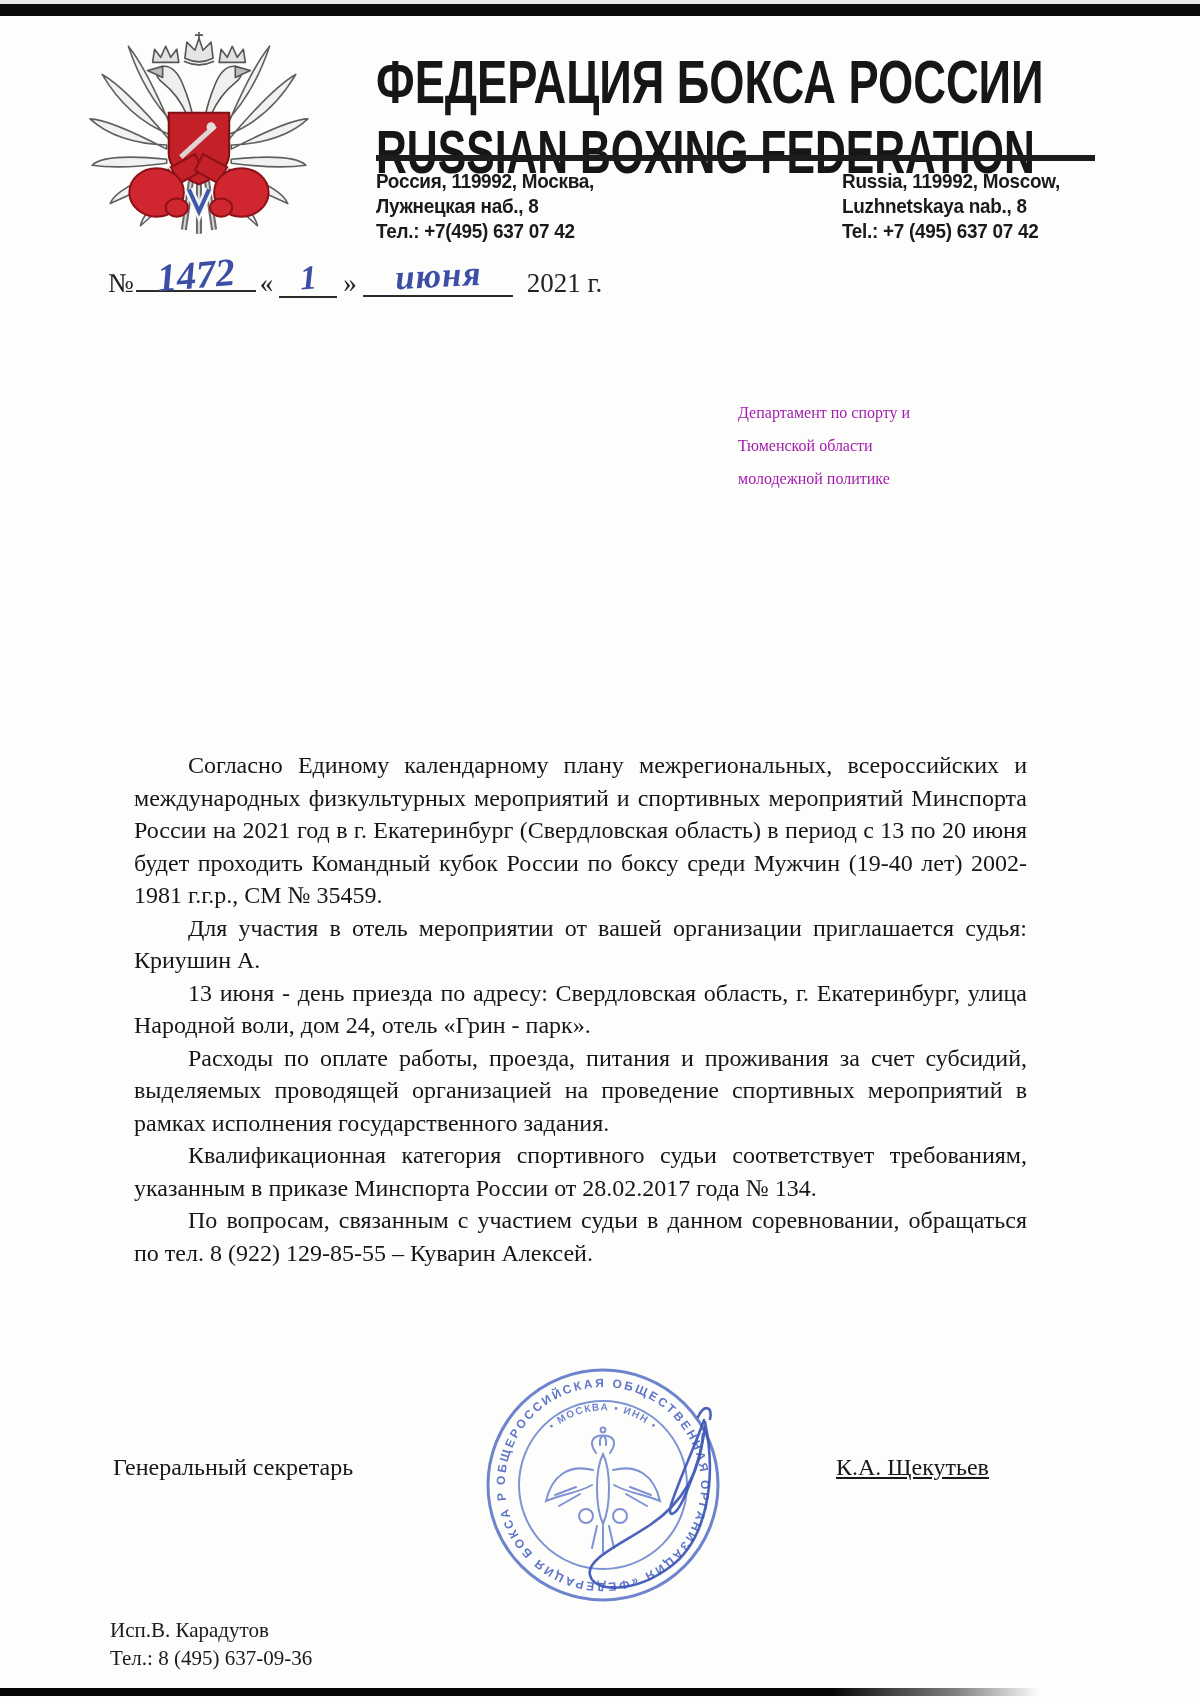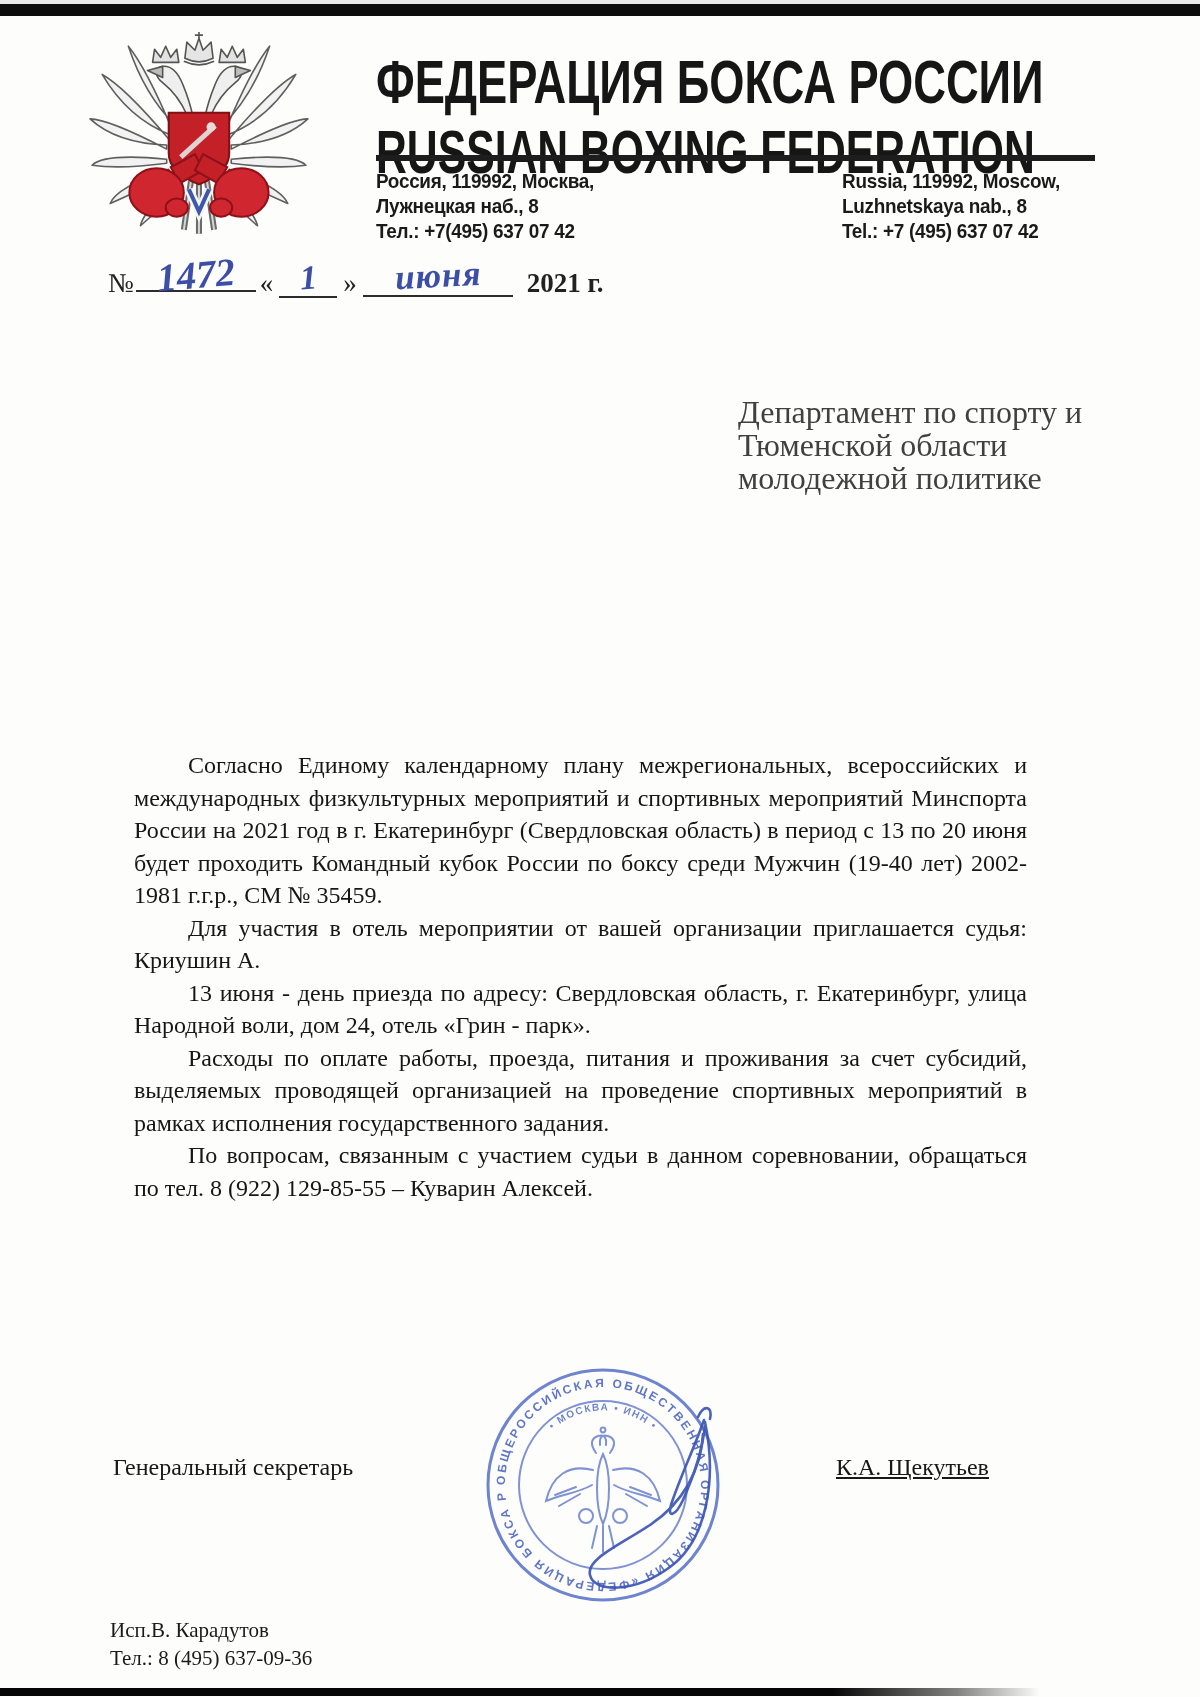--- a/index.html
+++ b/index.html
@@ -34,24 +34,24 @@
   .slot-num{width:120px;margin-left:2px;}
   .slot-day{width:58px;margin:0 2px;}
   .slot-month{width:150px;margin-left:2px;}
   .hand{
     font-family:"Liberation Serif",serif; font-style:italic; font-weight:700;
     color:#3c4ea6; display:inline-block; position:relative;
   }
   .hand-num{font-size:39px;top:-4px;transform:rotate(-5deg);}
   .hand-day{font-size:34px;top:-3px;transform:rotate(-4deg);}
   .hand-month{font-size:35px;top:-5px;transform:rotate(-3deg);letter-spacing:1px;}
-  .year{margin-left:14px;font-weight:bold;}
+  .year{margin-left:14px;}
   .q{margin:0 4px;}
   
-  .recipient{left:738px;top:392px;font-size:32px;line-height:33px;color:#404040;}
+  .recipient{left:738px;top:392px;font-size:16px;line-height:33px;color:#a21caf;}
   
   .body-text{left:134px;top:745px;width:893px;font-size:24px;line-height:32.5px;text-align:justify;color:#161616;}
   .body-text p{margin:0;text-indent:54px;}
   
   .sign-title{left:113px;top:1450px;font-size:24px;color:#181818;}
   .sign-name{left:836px;top:1450px;font-size:24px;color:#181818;text-decoration:underline;}
   .stamp{left:455px;top:1250px;width:400px;height:360px;}
   
   .footer{left:110px;top:1612px;font-size:21px;line-height:28px;color:#1a1a1a;}
 </style>
@@ -141,20 +141,21 @@
     <div>Департамент по спорту и</div>
     <div>Тюменской области</div>
     <div>молодежной политике</div>
   </div>
 
   <div class="abs body-text">
     <p>Согласно Единому календарному плану межрегиональных, всероссийских и международных физкультурных мероприятий и спортивных мероприятий Минспорта России на 2021 год в г. Екатеринбург (Свердловская область) в период с 13 по 20 июня будет проходить Командный кубок России по боксу среди Мужчин (19-40 лет) 2002-1981 г.г.р., СМ № 35459.</p>
     <p>Для участия в отель мероприятии от вашей организации приглашается судья: Криушин А.</p>
     <p>13 июня - день приезда по адресу: Свердловская область, г. Екатеринбург, улица Народной воли, дом 24, отель «Грин - парк».</p>
     <p>Расходы по оплате работы, проезда, питания и проживания за счет субсидий, выделяемых проводящей организацией на проведение спортивных мероприятий в рамках исполнения государственного задания.</p>
+    <p>Квалификационная категория спортивного судьи соответствует требованиям, указанным в приказе Минспорта России от 28.02.2017 года № 134.</p>
     <p>По вопросам, связанным с участием судьи в данном соревновании, обращаться по тел. 8 (922) 129-85-55 – Куварин Алексей.</p>
   </div>
 
   <div class="abs sign-title">Генеральный секретарь</div>
   <div class="abs sign-name">К.А. Щекутьев</div>
 
   <svg class="abs stamp" viewBox="0 0 400 360" aria-hidden="true">
     <g opacity="0.88">
       <circle cx="148" cy="231" r="115" fill="none" stroke="#5b74c8" stroke-width="3"></circle>
       <circle cx="148" cy="231" r="84" fill="none" stroke="#6e84cf" stroke-width="2"></circle>

